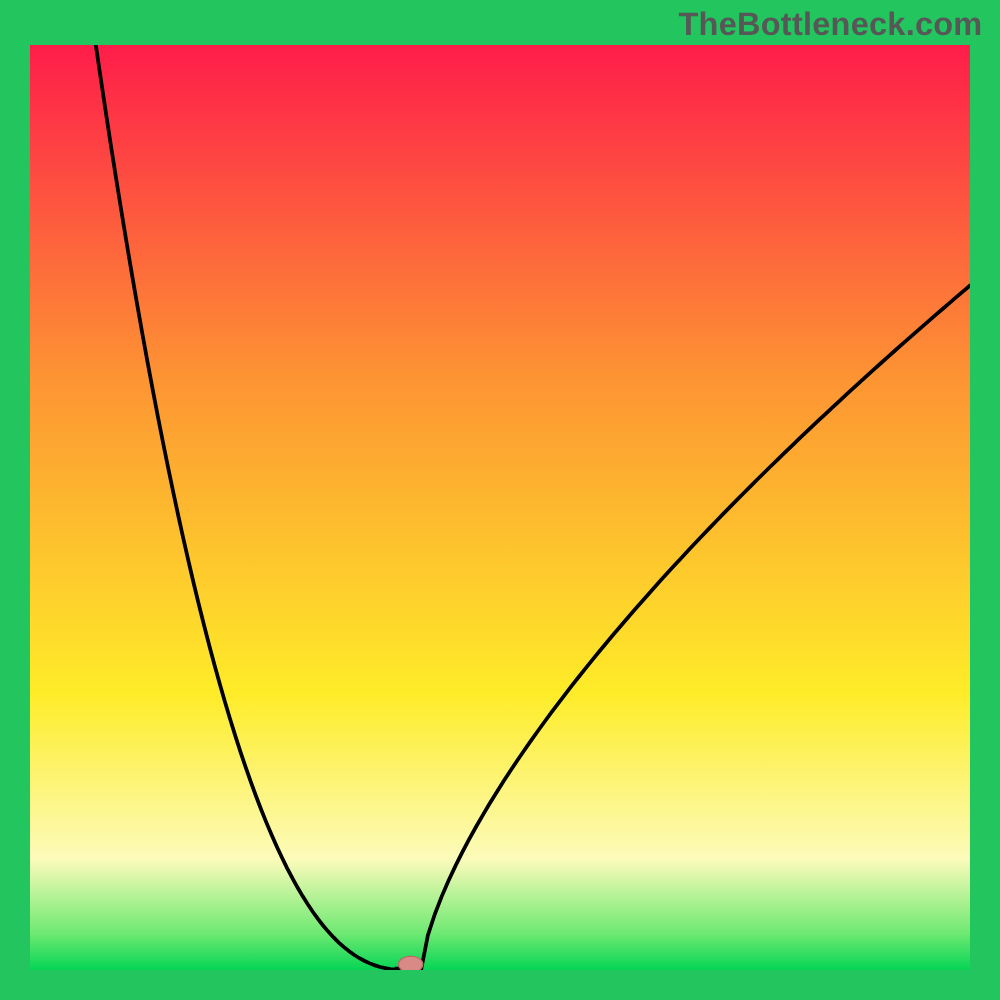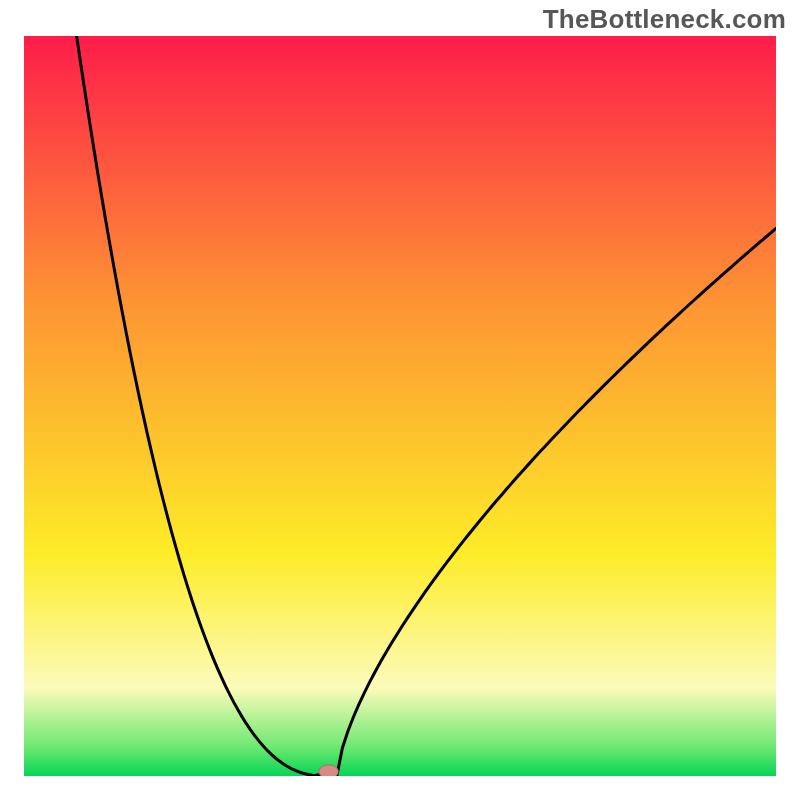--- a/index.html
+++ b/index.html
@@ -10,21 +10,21 @@
     background: #000000;
     overflow: hidden;
     font-family: Arial, Helvetica, sans-serif;
   }
   .frame {
     position: absolute;
     left: 0;
     top: 0;
     width: 800px;
     height: 800px;
-    background: #ffffff;
+    background: #22c55e;
   }
   .watermark {
     position: absolute;
     top: 4px;
     right: 14px;
     color: #575757;
     font-size: 26px;
     font-weight: 600;
     letter-spacing: 0.2px;
     font-family: Arial, Helvetica, sans-serif;

